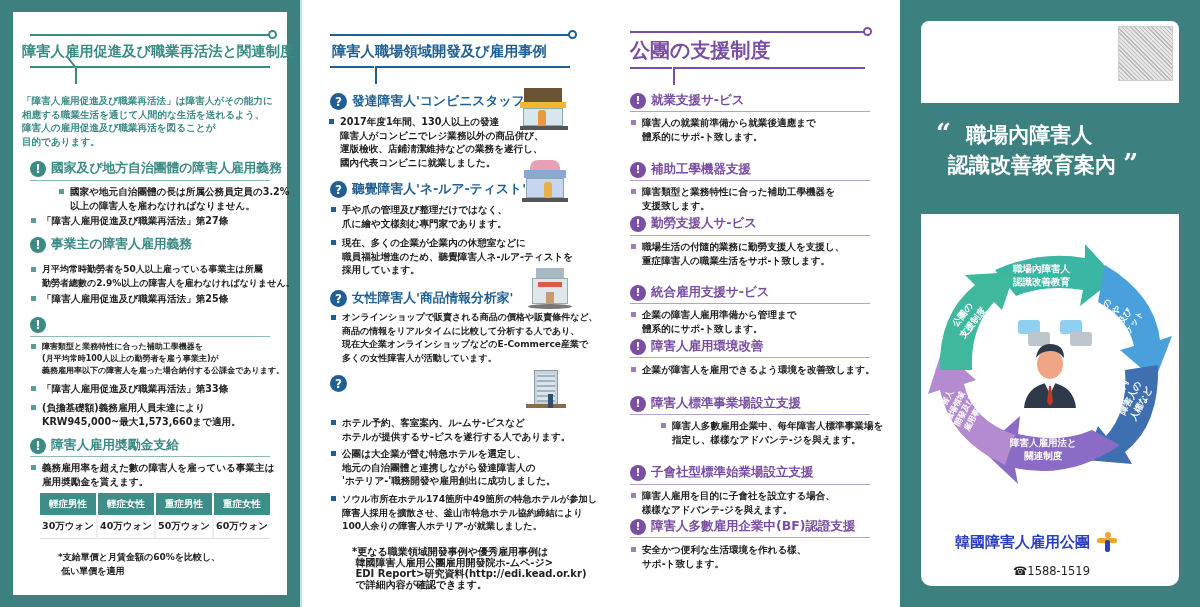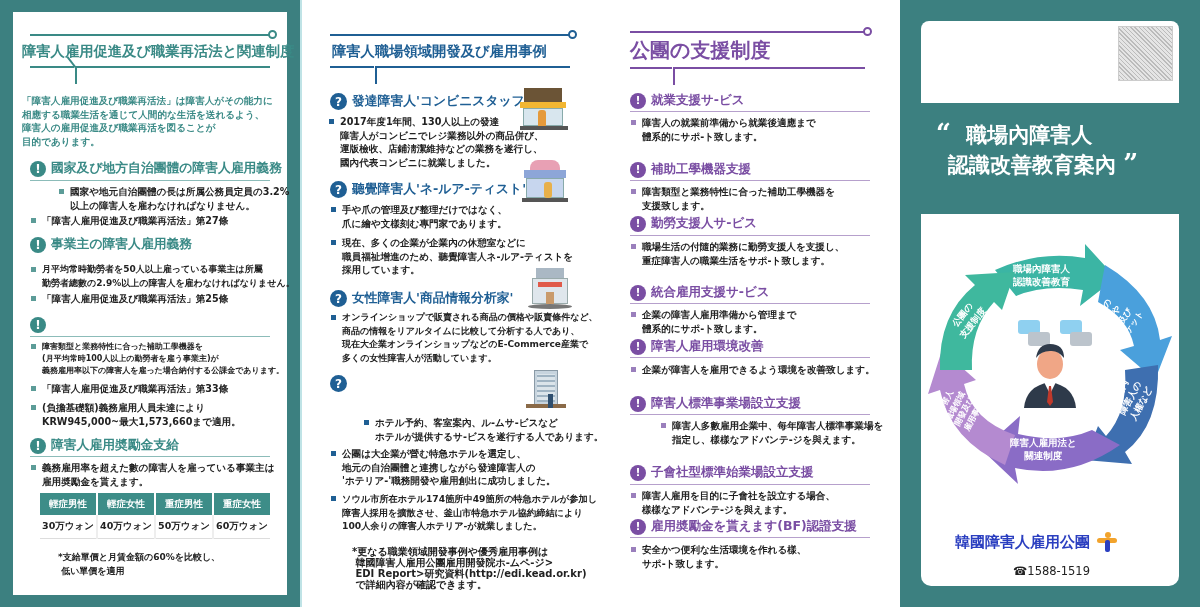--- a/index.html
+++ b/index.html
@@ -193,21 +193,21 @@
 
 <div class="sec-title" style="left:330px;top:373px;font-size:12.8px;color:#1f5f94;align-items:flex-start;">
   <span class="badge" style="width:17px;height:17px;font-size:12px;background:#1f5f94;margin-top:2px;">?</span>
 </div>
 <div class="illus" style="left:524px;top:370px;width:44px;height:44px;">
   <div style="position:absolute;left:10px;top:0;width:24px;height:36px;background:#c7d4de;border:1px solid #8a9aa6;"></div>
   <div style="position:absolute;left:13px;top:4px;width:18px;height:28px;background:repeating-linear-gradient(0deg,#9fb3c2 0 2px,#dbe4ea 2px 5px);"></div>
   <div style="position:absolute;left:2px;top:34px;width:40px;height:4px;background:#8a6a48;"></div>
   <div style="position:absolute;left:24px;top:24px;width:5px;height:14px;background:#2e4e6e;"></div>
 </div>
-<div class="bullet" style="left:342px;top:416px;margin-left:33px;"><span class="sq" style="background:#1f5f94;"></span><span>ホテル予約、客室案內、ル-ムサ-ビスなど
+<div class="bullet" style="left:342px;top:416px;"><span class="sq" style="background:#1f5f94;"></span><span>ホテル予約、客室案內、ル-ムサ-ビスなど
 ホテルが提供するサ-ビスを遂行する人であります。</span></div>
 <div class="bullet" style="left:342px;top:447px;"><span class="sq" style="background:#1f5f94;"></span><span>公團は大企業が營む特急ホテルを選定し、
 地元の自治團體と連携しながら發達障害人の
 'ホテリア-'職務開發や雇用創出に成功しました。</span></div>
 <div class="bullet" style="left:342px;top:492px;font-size:9.2px;"><span class="sq" style="background:#1f5f94;"></span><span>ソウル市所在ホテル174箇所中49箇所の特急ホテルが参加し
 障害人採用を擴散させ、釜山市特急ホテル協約締結により
 100人余りの障害人ホテリア-が就業しました。</span></div>
 
 <div class="bullet" style="left:352px;top:546px;font-size:10px;line-height:11px;">*更なる職業領域開發事例や優秀雇用事例は
  韓國障害人雇用公團雇用開發院ホ-ムペ-ジ&gt;
@@ -275,21 +275,21 @@
 <div class="sec-title" style="left:630px;top:464px;font-size:12.5px;color:#7a4ea3;">
   <span class="badge" style="width:16px;height:16px;font-size:11px;background:#7a4ea3;">!</span>
   <span>子會社型標準始業場設立支援</span>
 </div>
 <div class="sec-rule" style="left:630px;top:484px;width:240px;background:#b6a0cc;"></div>
 <div class="bullet" style="left:642px;top:489px;"><span class="sq" style="background:#9a7fbc;"></span><span>障害人雇用を目的に子會社を設立する場合、
 樣樣なアドバンテ-ジを與えます。</span></div>
 
 <div class="sec-title" style="left:630px;top:518px;font-size:12.5px;color:#7a4ea3;">
   <span class="badge" style="width:16px;height:16px;font-size:11px;background:#7a4ea3;">!</span>
-  <span>雇用奬勵金を貰えます(BF)認證支援</span>
+  <span>障害人多數雇用企業中(BF)認證支援</span>
 </div>
 <div class="sec-rule" style="left:630px;top:537px;width:240px;background:#b6a0cc;"></div>
 <div class="bullet" style="left:642px;top:543px;"><span class="sq" style="background:#9a7fbc;"></span><span>安全かつ便利な生活環境を作れる樣、
 サポ-ト致します。</span></div>
 
 <div class="panel" id="p4"></div>
 <div class="cover-card"></div>
 <div class="qr"></div>
 
 <div class="cover-title" style="left:936px;top:118px;">

